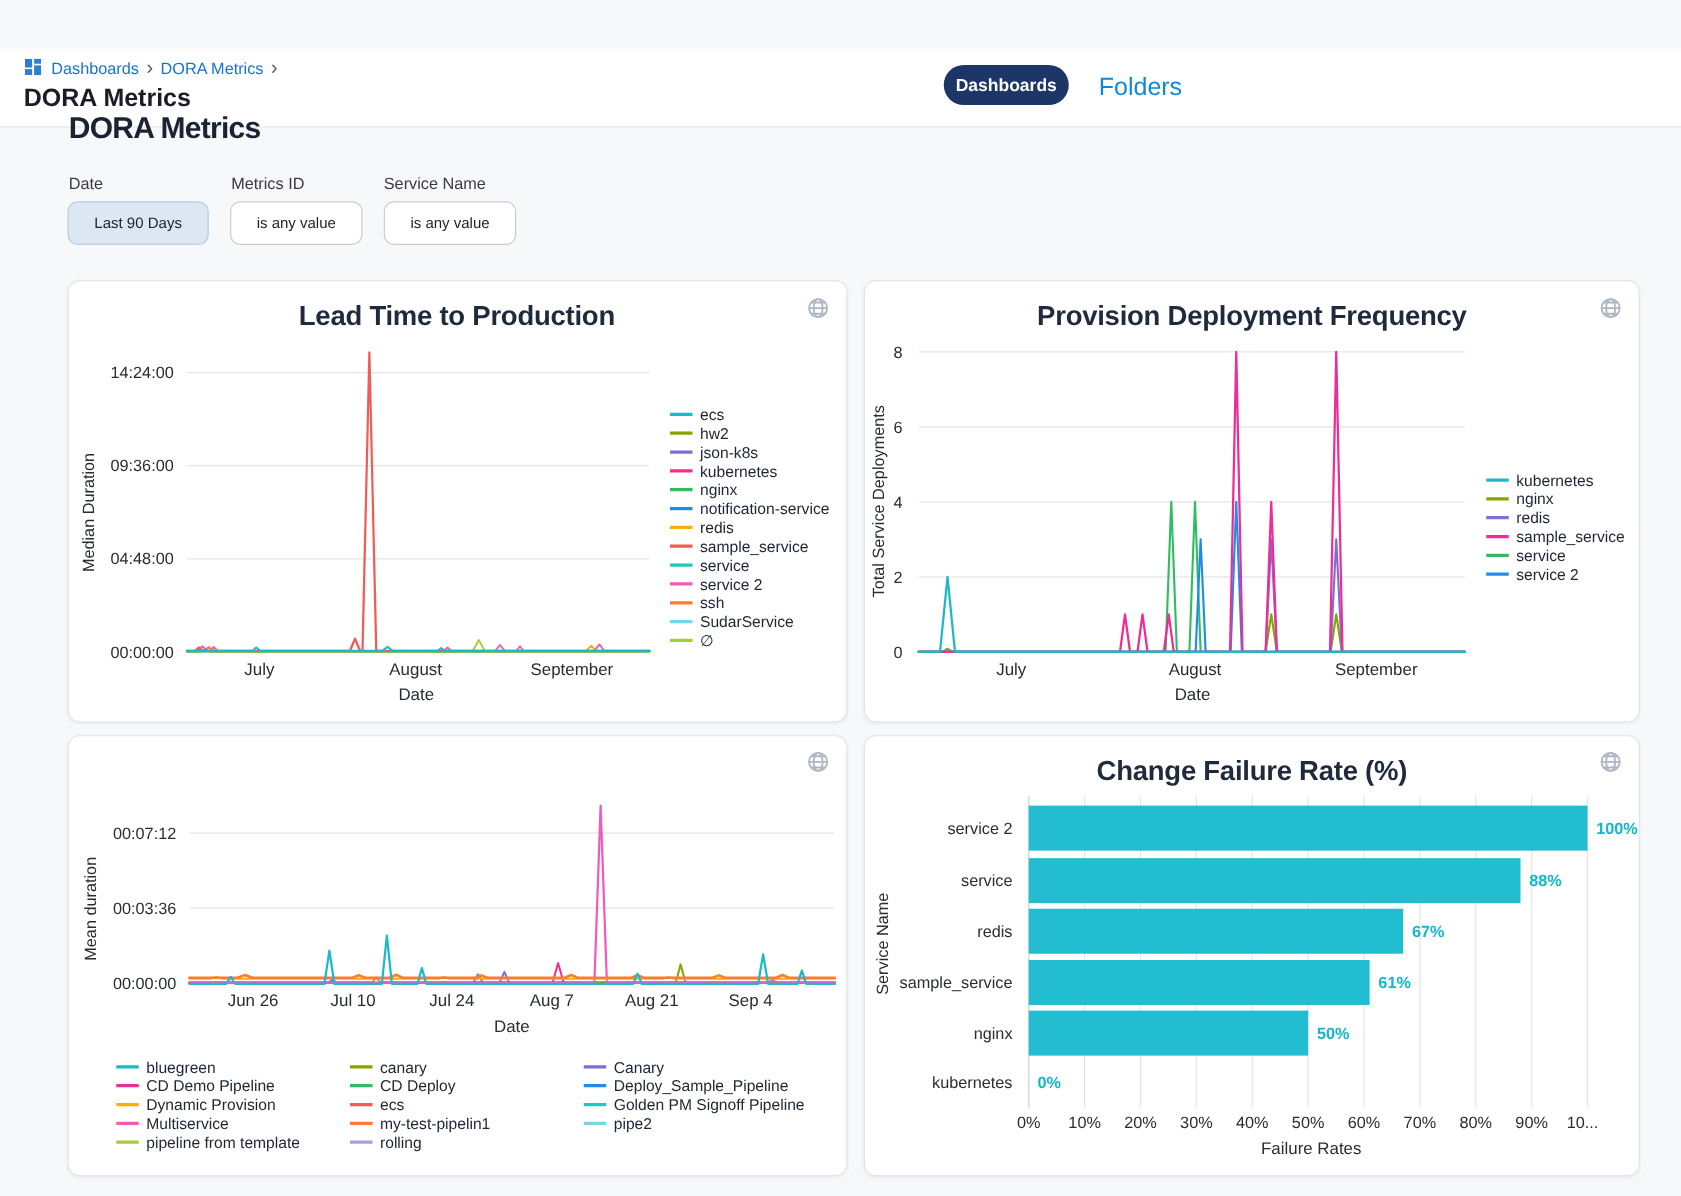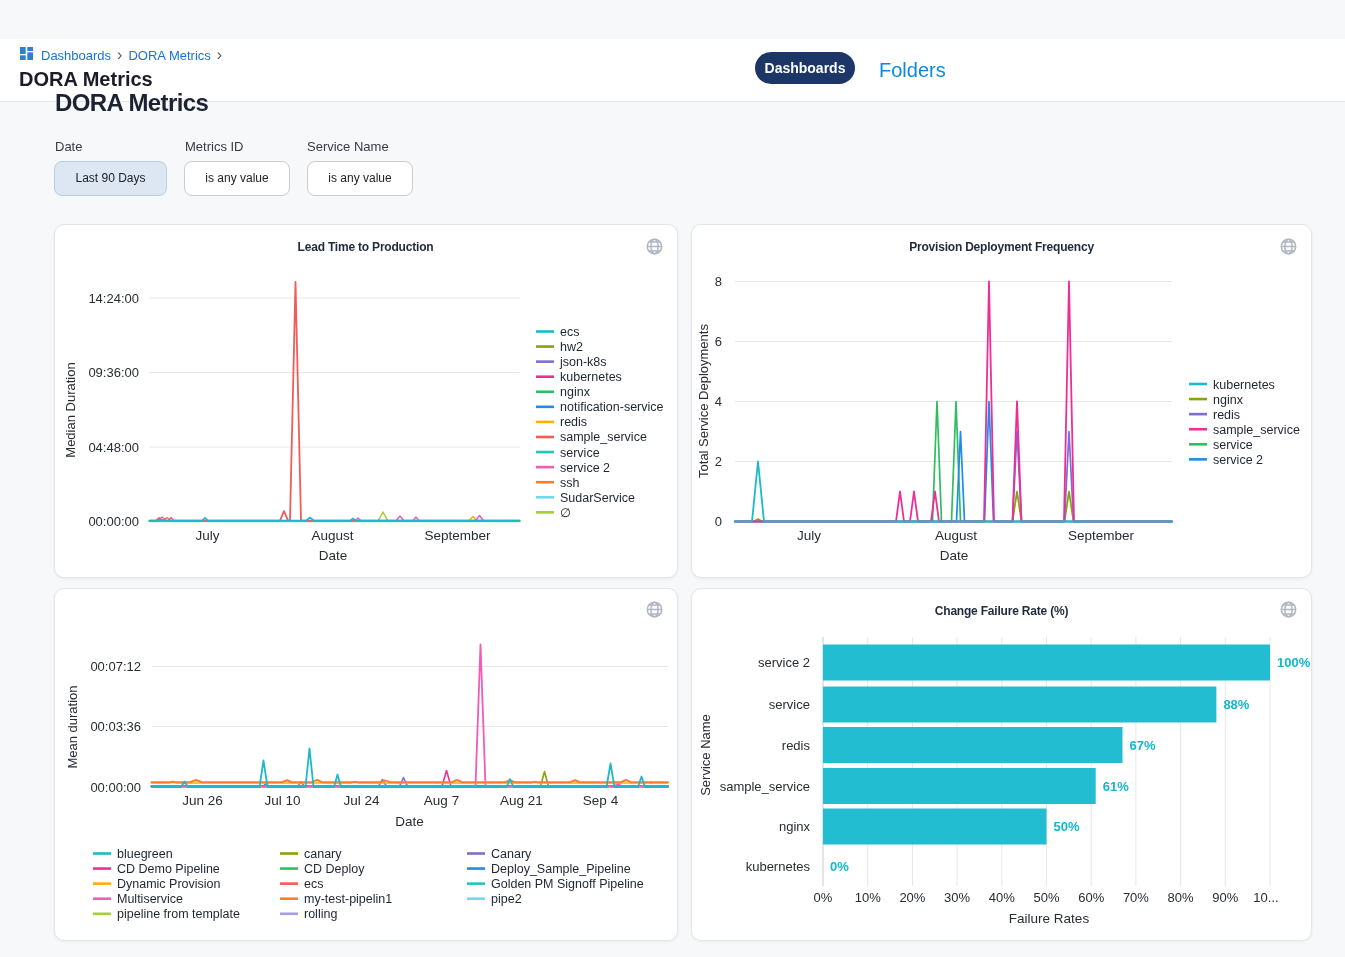--- a/index.html
+++ b/index.html
@@ -7,21 +7,21 @@
 .header { position:absolute; left:0; top:0; width:1345px; height:63px; background:#fff; border-bottom:1px solid #e4e6ea;margin-top:39px; }
 .crumbs { position:absolute; left:41px; top:7px; font-size:13px; color:#1873d3; }
 .crumbs .sep { color:#565d66; padding:0 6px; font-size:16px; }
 .h1 { position:absolute; left:19px; top:29px; font-size:20px; font-weight:bold; color:#1c1c28; }
 .pill { position:absolute; left:755px; top:12.5px; width:100px; height:32px; border-radius:16px; background:#1b3667; color:#fff; font-size:14px; font-weight:bold; text-align:center; line-height:32px; }
 .folders { position:absolute; left:879px; top:20px; font-size:20px; color:#0b8ae0; }
 .title { position:absolute; left:55px; top:89px; font-size:24px; font-weight:bold; color:#1b2333; letter-spacing:-0.6px; }
 .flabel { position:absolute; top:139px; font-size:13px; color:#383946; }
 .fbtn { position:absolute; top:161px; height:35px; border-radius:8px; font-size:12px; color:#22222a; text-align:center; line-height:33px; }
 .card { position:absolute; background:#fff; border:1px solid #e3e5e9; border-radius:10px; box-shadow:0 1px 3px rgba(40,41,61,0.06); }
-.ctitle { position:absolute; left:0; right:0; top:15px; text-align:center; font-size:12px; font-weight:bold; letter-spacing:-0.2px; color:#1f2a3c; }
+.ctitle { position:absolute; left:0; right:0; top:15px; text-align:center; font-size:22px; font-weight:bold; letter-spacing:-0.2px; color:#1f2a3c; }
 svg text { font-family:"Liberation Sans",sans-serif; }
 </style>
 </head>
 <body>
 <div class="header">
   <svg style="position:absolute;left:19.5px;top:7.5px" width="13" height="13" viewBox="0 0 13 13">
     <g fill="#2e7fd2">
       <rect x="0" y="0" width="5.7" height="7"></rect>
       <rect x="0" y="8.3" width="5.7" height="4.7"></rect>
       <rect x="7.3" y="0" width="5.7" height="4"></rect>

